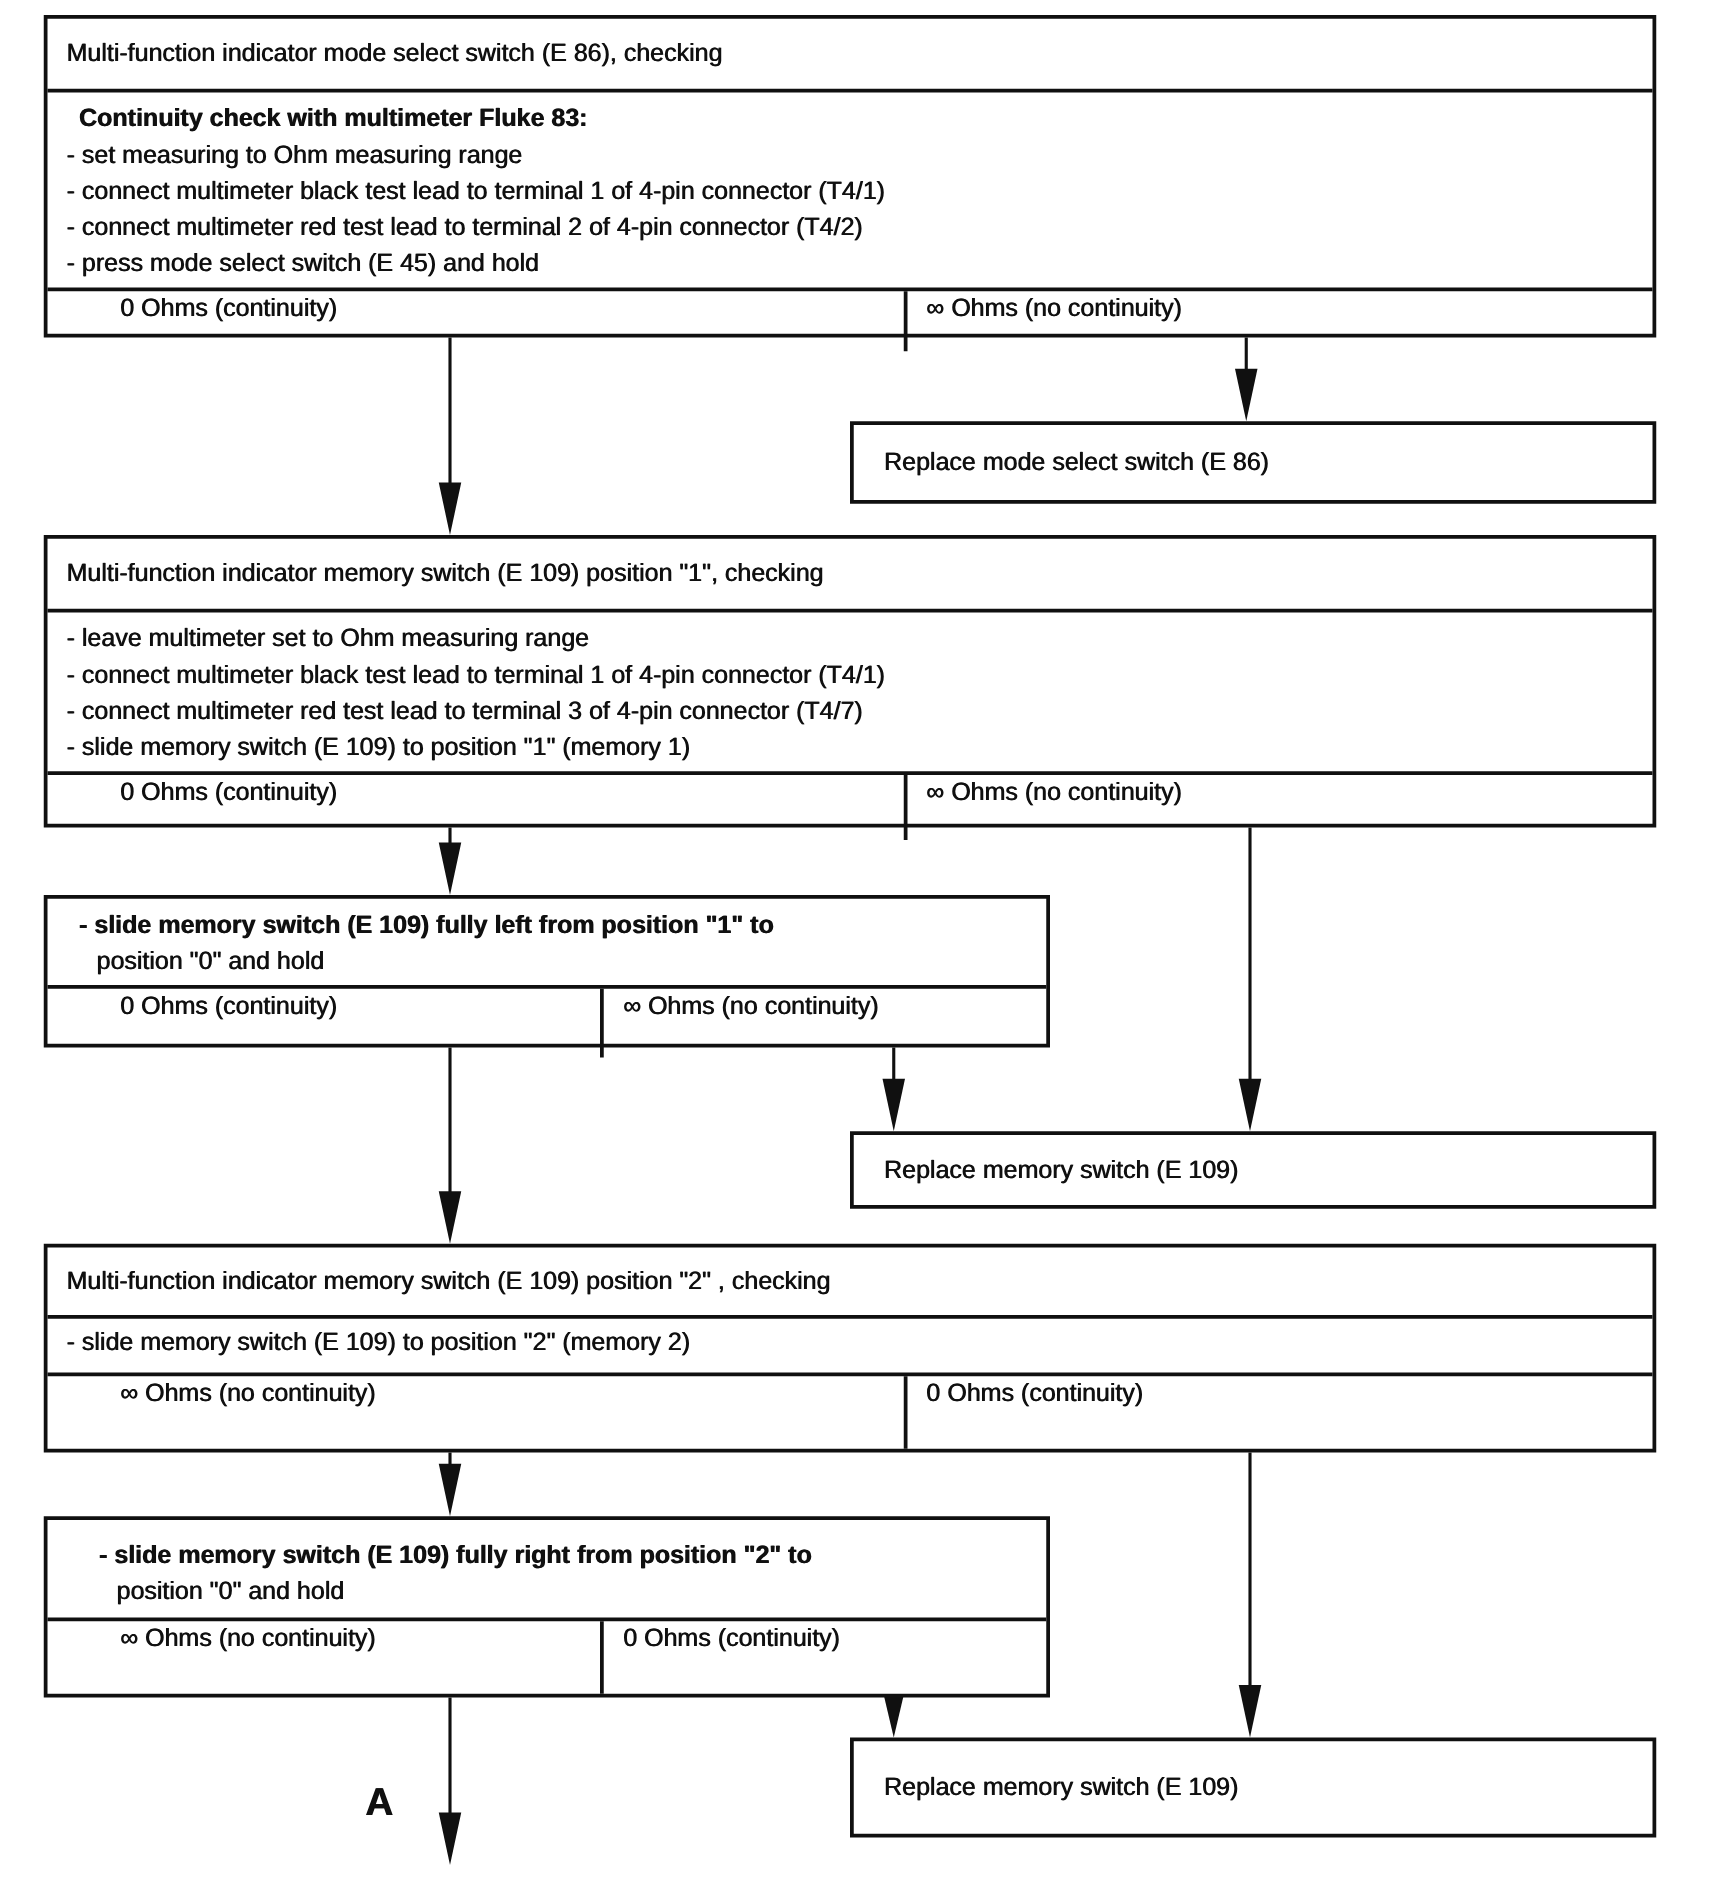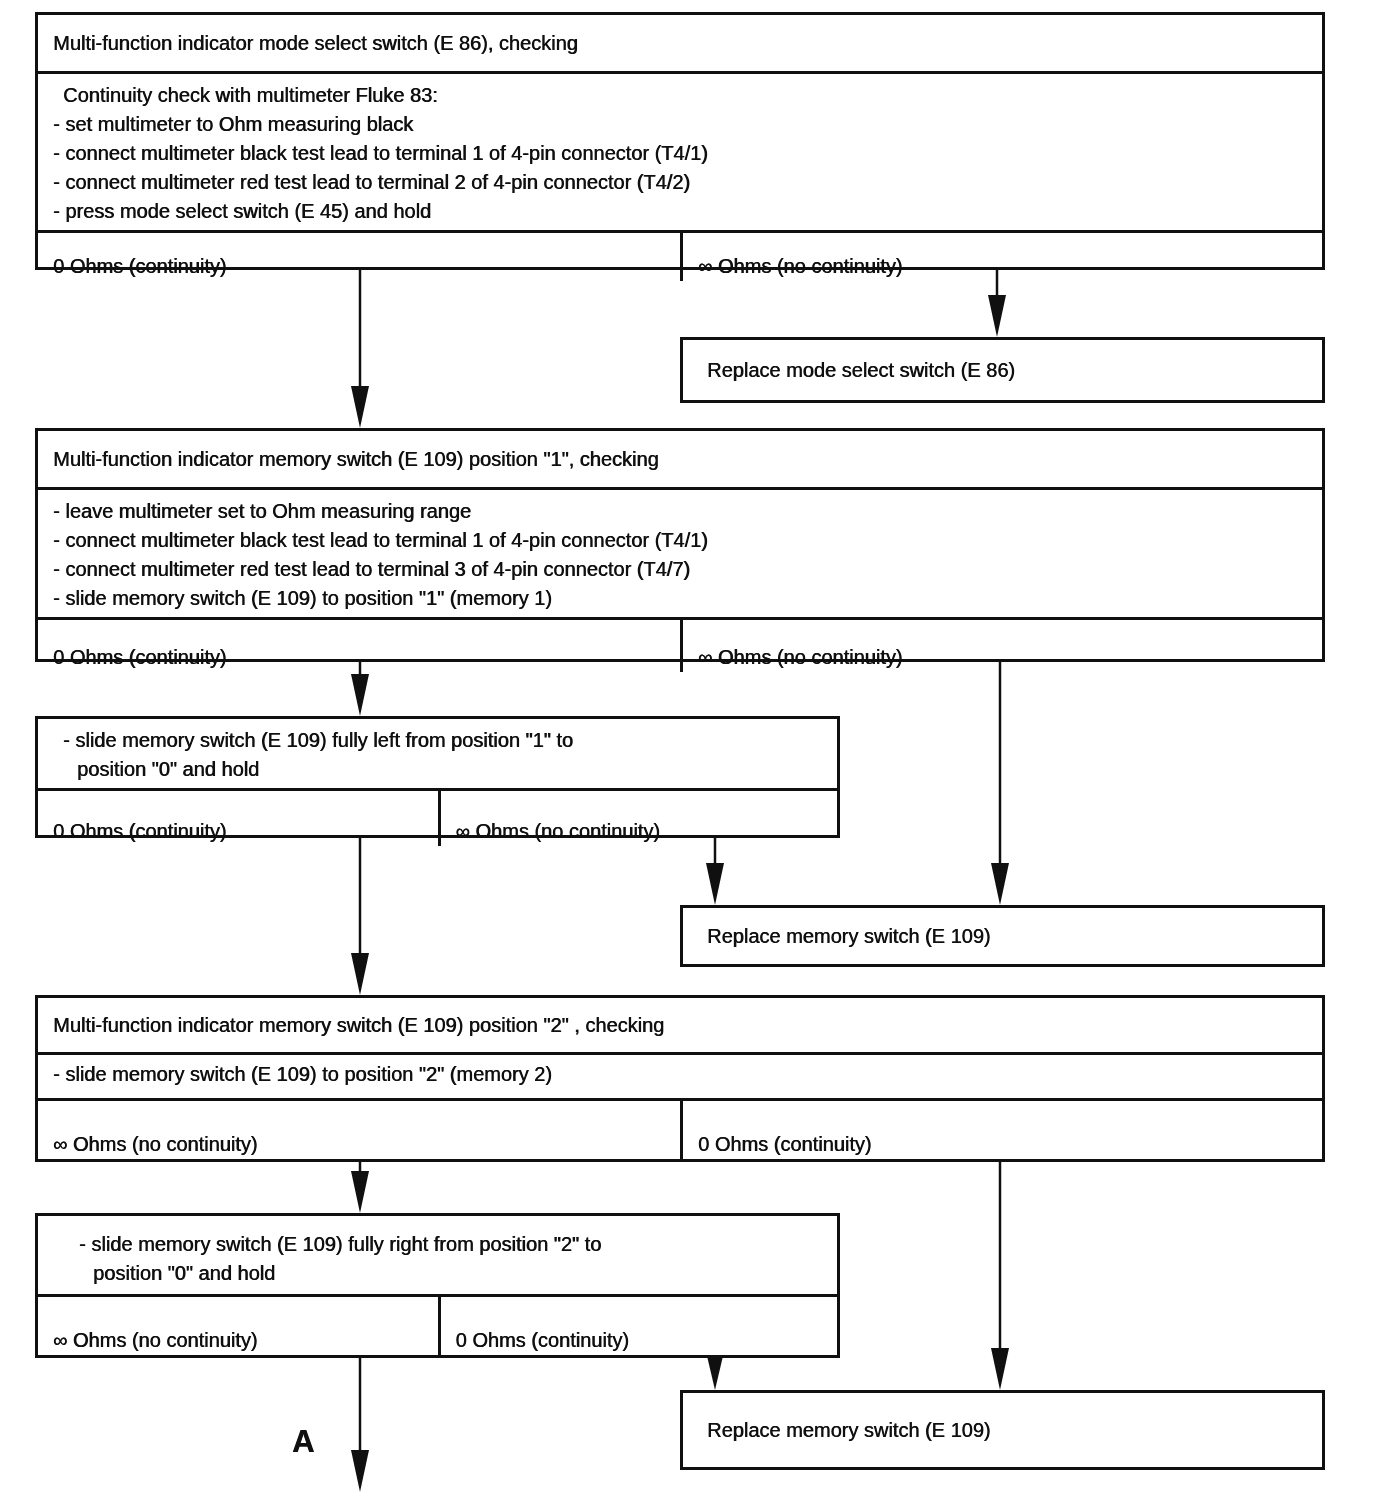--- a/index.html
+++ b/index.html
@@ -28,32 +28,33 @@
     flex: 1 1 auto;
     padding: 7px 15px 4px 15px;
   }
   .row-outcomes {
     display: flex;
     border-top: 3px solid #101010;
     flex: 0 0 auto;
   }
   .cell {
     flex: 1 1 50%;
-    display: flex; align-items: flex-end;
+    display: flex; align-items: flex-start;
     padding: 0 15px;
     box-sizing: border-box;
+    margin-left: 43px;
   }
   .cell + .cell { border-left: 3px solid #101010; }
   .txt {
     font-size: 20px;
     line-height: 29px;
     text-shadow: 0.6px 0 0 currentColor;
     white-space: nowrap;
   }
-  .indent-a { padding-left: 10px; }
+  .indent-a { padding-left: 10px; font-weight: bold; }
   .indent-b { padding-left: 24px; }
   .replace-label { display: flex; align-items: center; padding: 0 24px; }
   .connectors {
     position: absolute;
     left: 0; top: 0;
     pointer-events: none;
   }
   .connectors line { stroke: #101010; stroke-width: 2.5; }
   .connectors polygon { fill: #101010; }
   .marker-a {
@@ -67,21 +68,21 @@
 <body>
 
 <div class="canvas">
 
   <div class="box section" style="left:35px; top:12px; width:1290px; height:258px;">
     <div class="row-title" style="height:56px;">
       <span class="txt">Multi-function indicator mode select switch (E 86), checking</span>
     </div>
     <div class="row-body">
       <div class="txt indent-a">Continuity check with multimeter Fluke 83:</div>
-      <div class="txt">- set multimeter to Ohm measuring black</div>
+      <div class="txt">- set measuring to Ohm measuring range</div>
       <div class="txt">- connect multimeter black test lead to terminal 1 of 4-pin connector (T4/1)</div>
       <div class="txt">- connect multimeter red test lead to terminal 2 of 4-pin connector (T4/2)</div>
       <div class="txt">- press mode select switch (E 45) and hold</div>
     </div>
     <div class="row-outcomes" style="height:48px;">
       <div class="cell">
         <span class="txt">0 Ohms (continuity)</span>
       </div>
       <div class="cell">
         <span class="txt">∞ Ohms (no continuity)</span>

